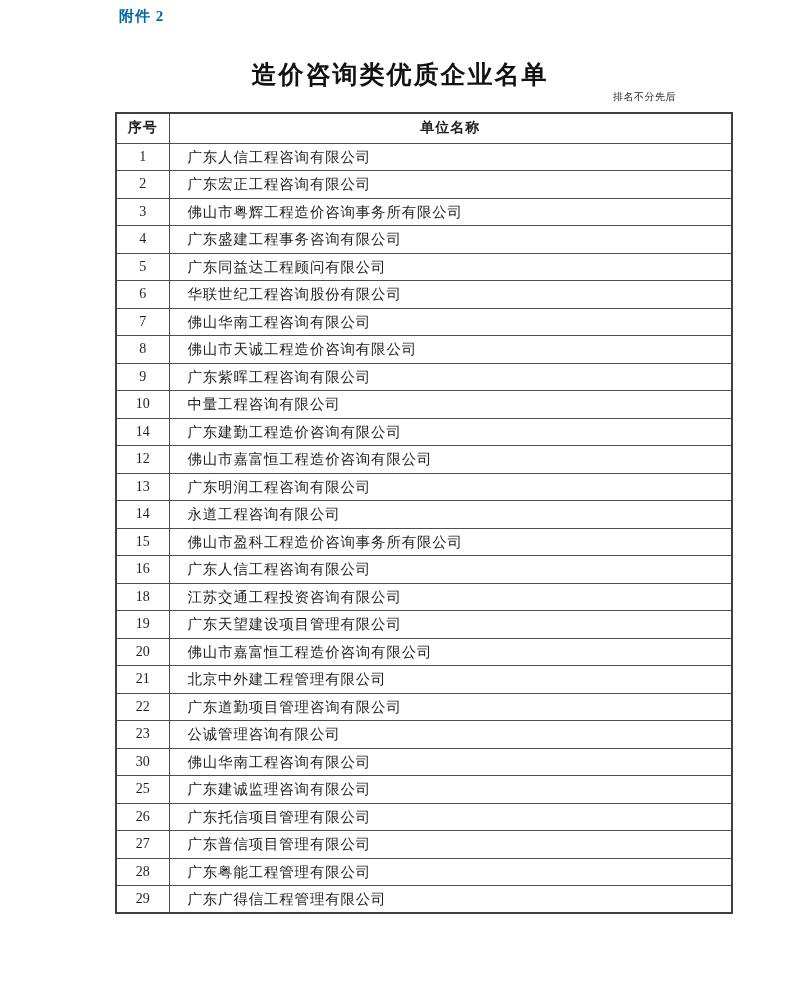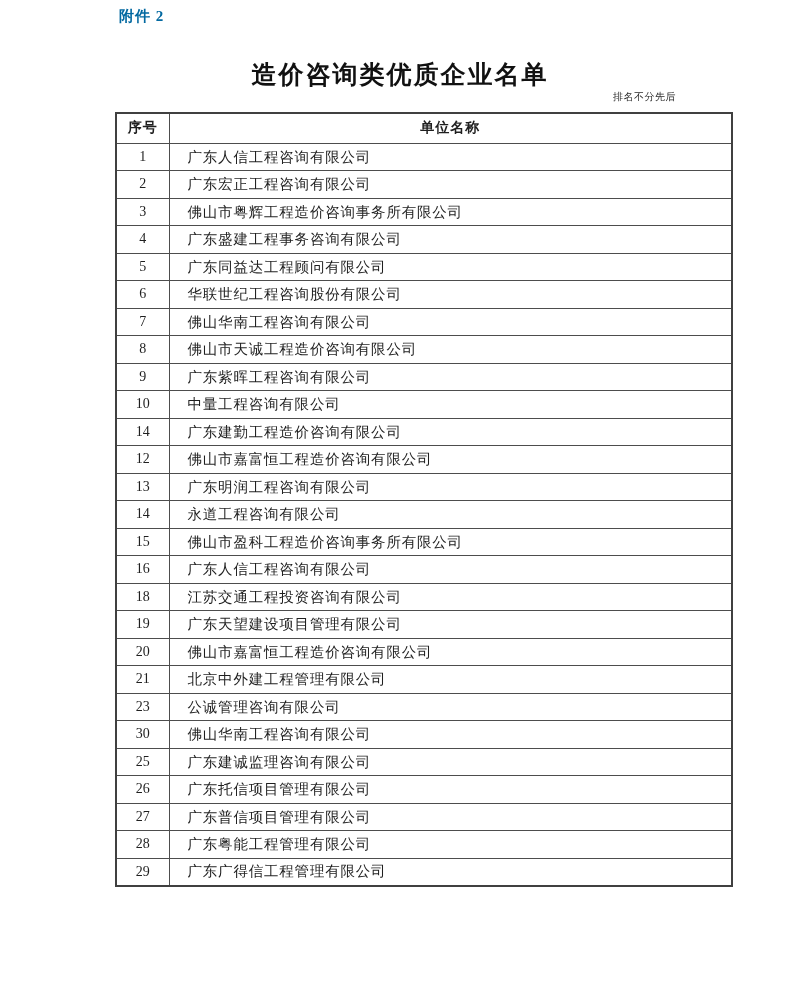--- a/index.html
+++ b/index.html
@@ -174,20 +174,24 @@
     </tr>
         <tr>
       <td class="cell-index">20</td>
       <td class="cell-name">佛山市嘉富恒工程造价咨询有限公司</td>
     </tr>
         <tr>
       <td class="cell-index">21</td>
       <td class="cell-name">北京中外建工程管理有限公司</td>
     </tr>
         <tr>
+      <td class="cell-index">22</td>
+      <td class="cell-name">广东道勤项目管理咨询有限公司</td>
+    </tr>
+        <tr>
       <td class="cell-index">23</td>
       <td class="cell-name">公诚管理咨询有限公司</td>
     </tr>
         <tr>
       <td class="cell-index">30</td>
       <td class="cell-name">佛山华南工程咨询有限公司</td>
     </tr>
         <tr>
       <td class="cell-index">25</td>
       <td class="cell-name">广东建诚监理咨询有限公司</td>

